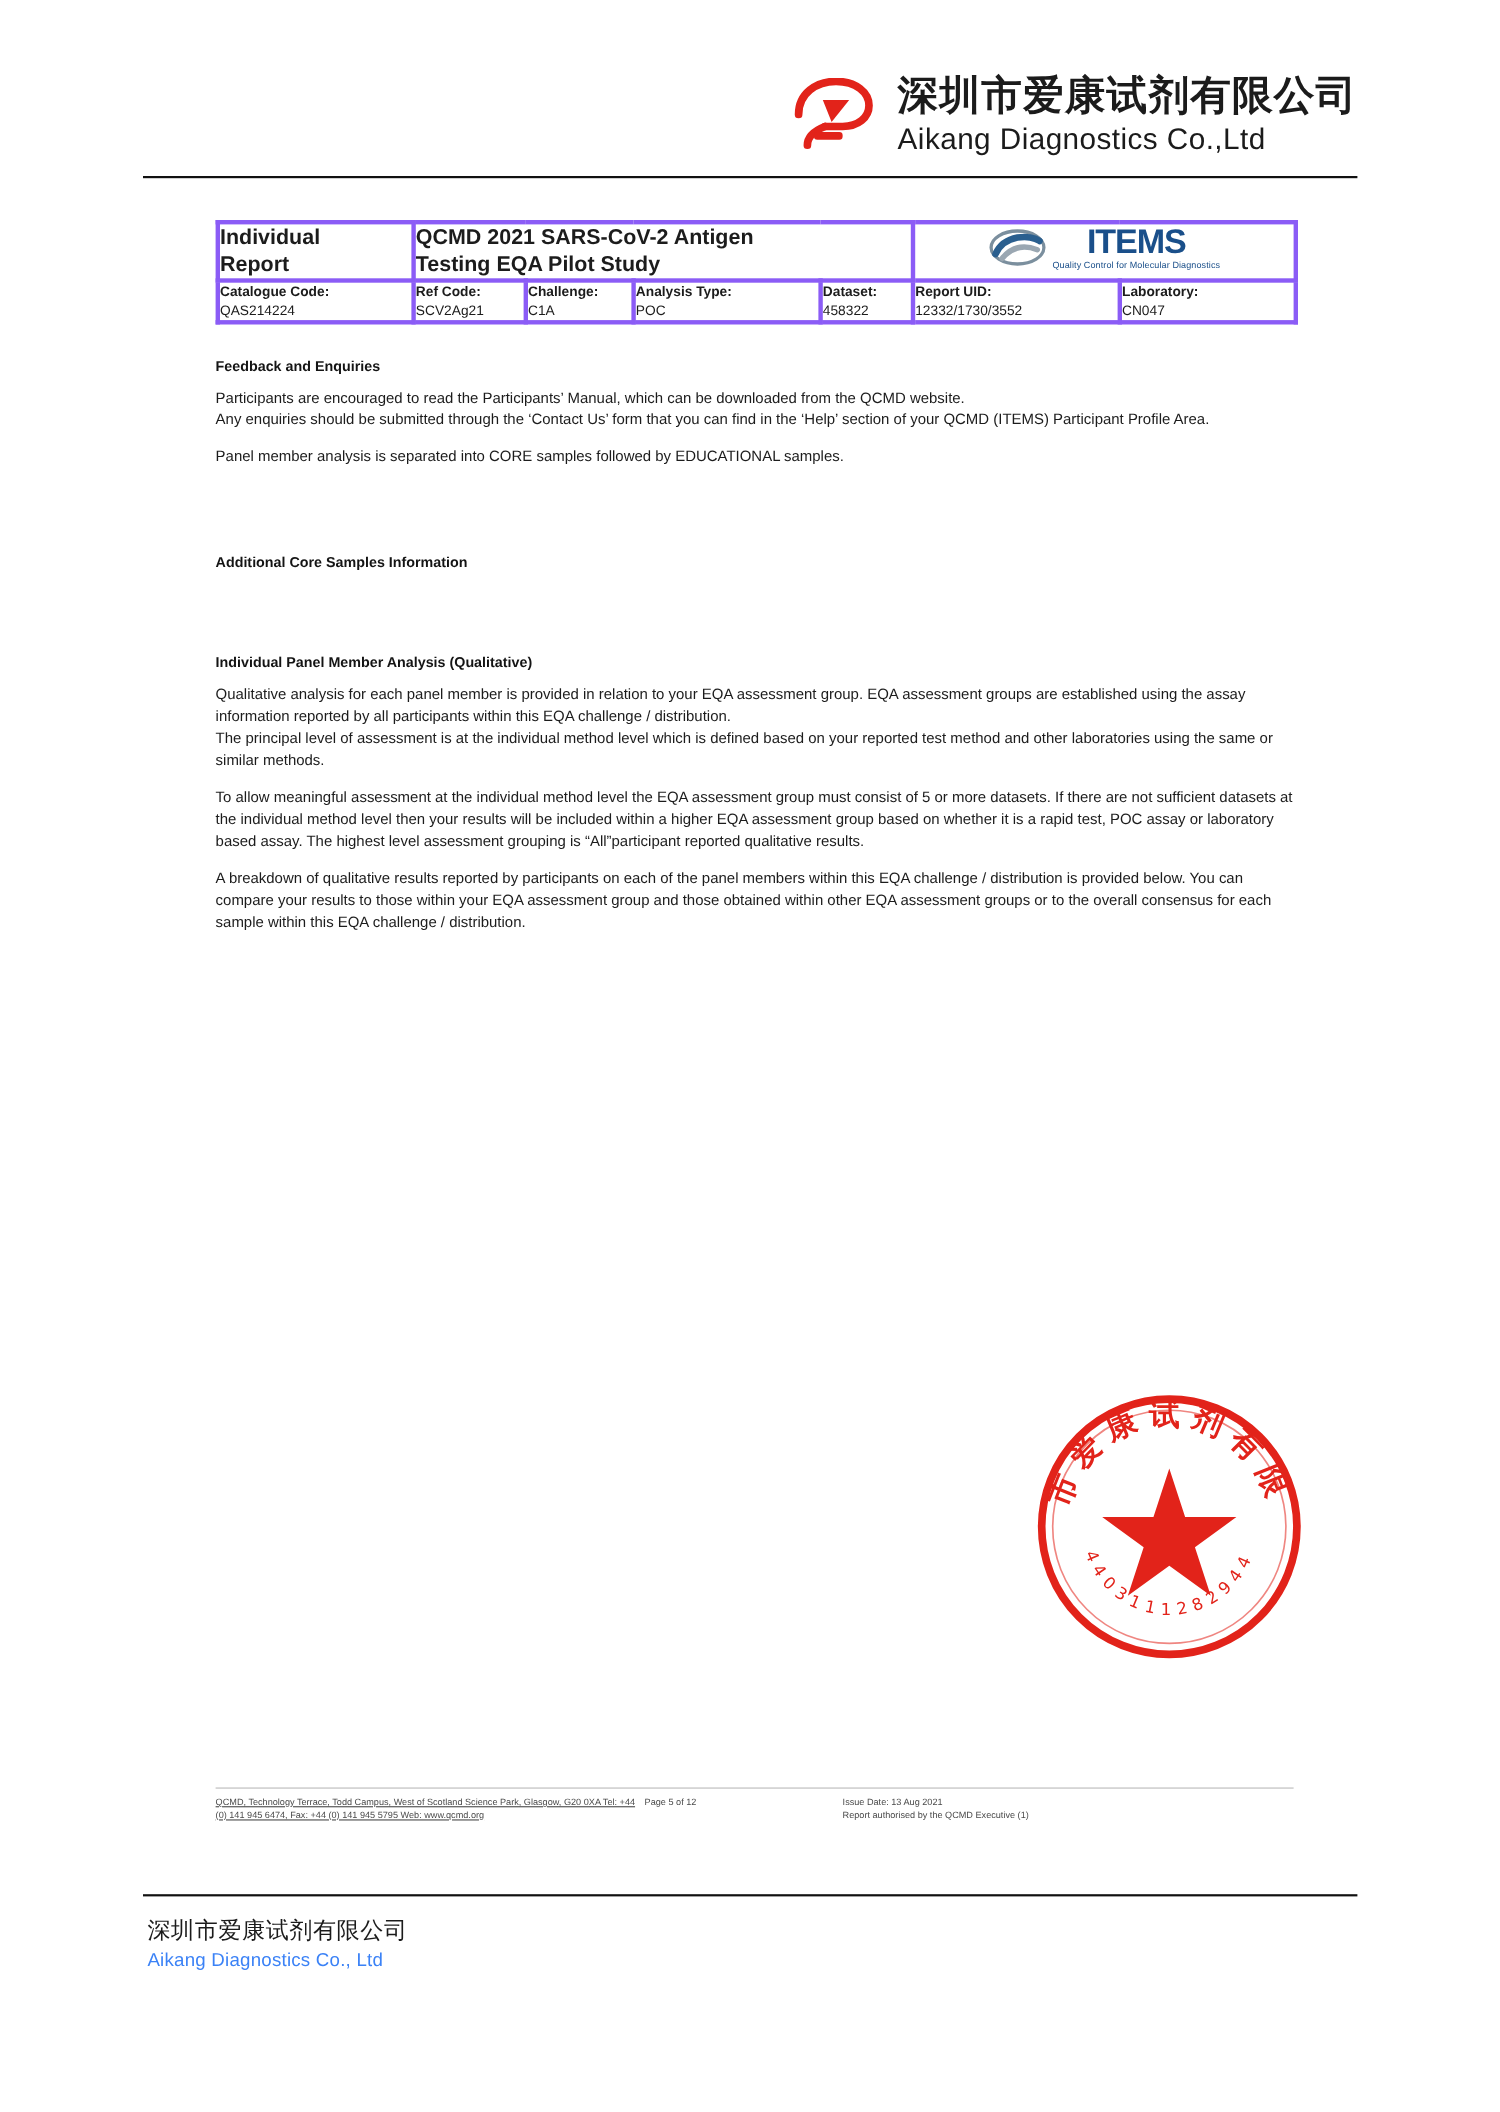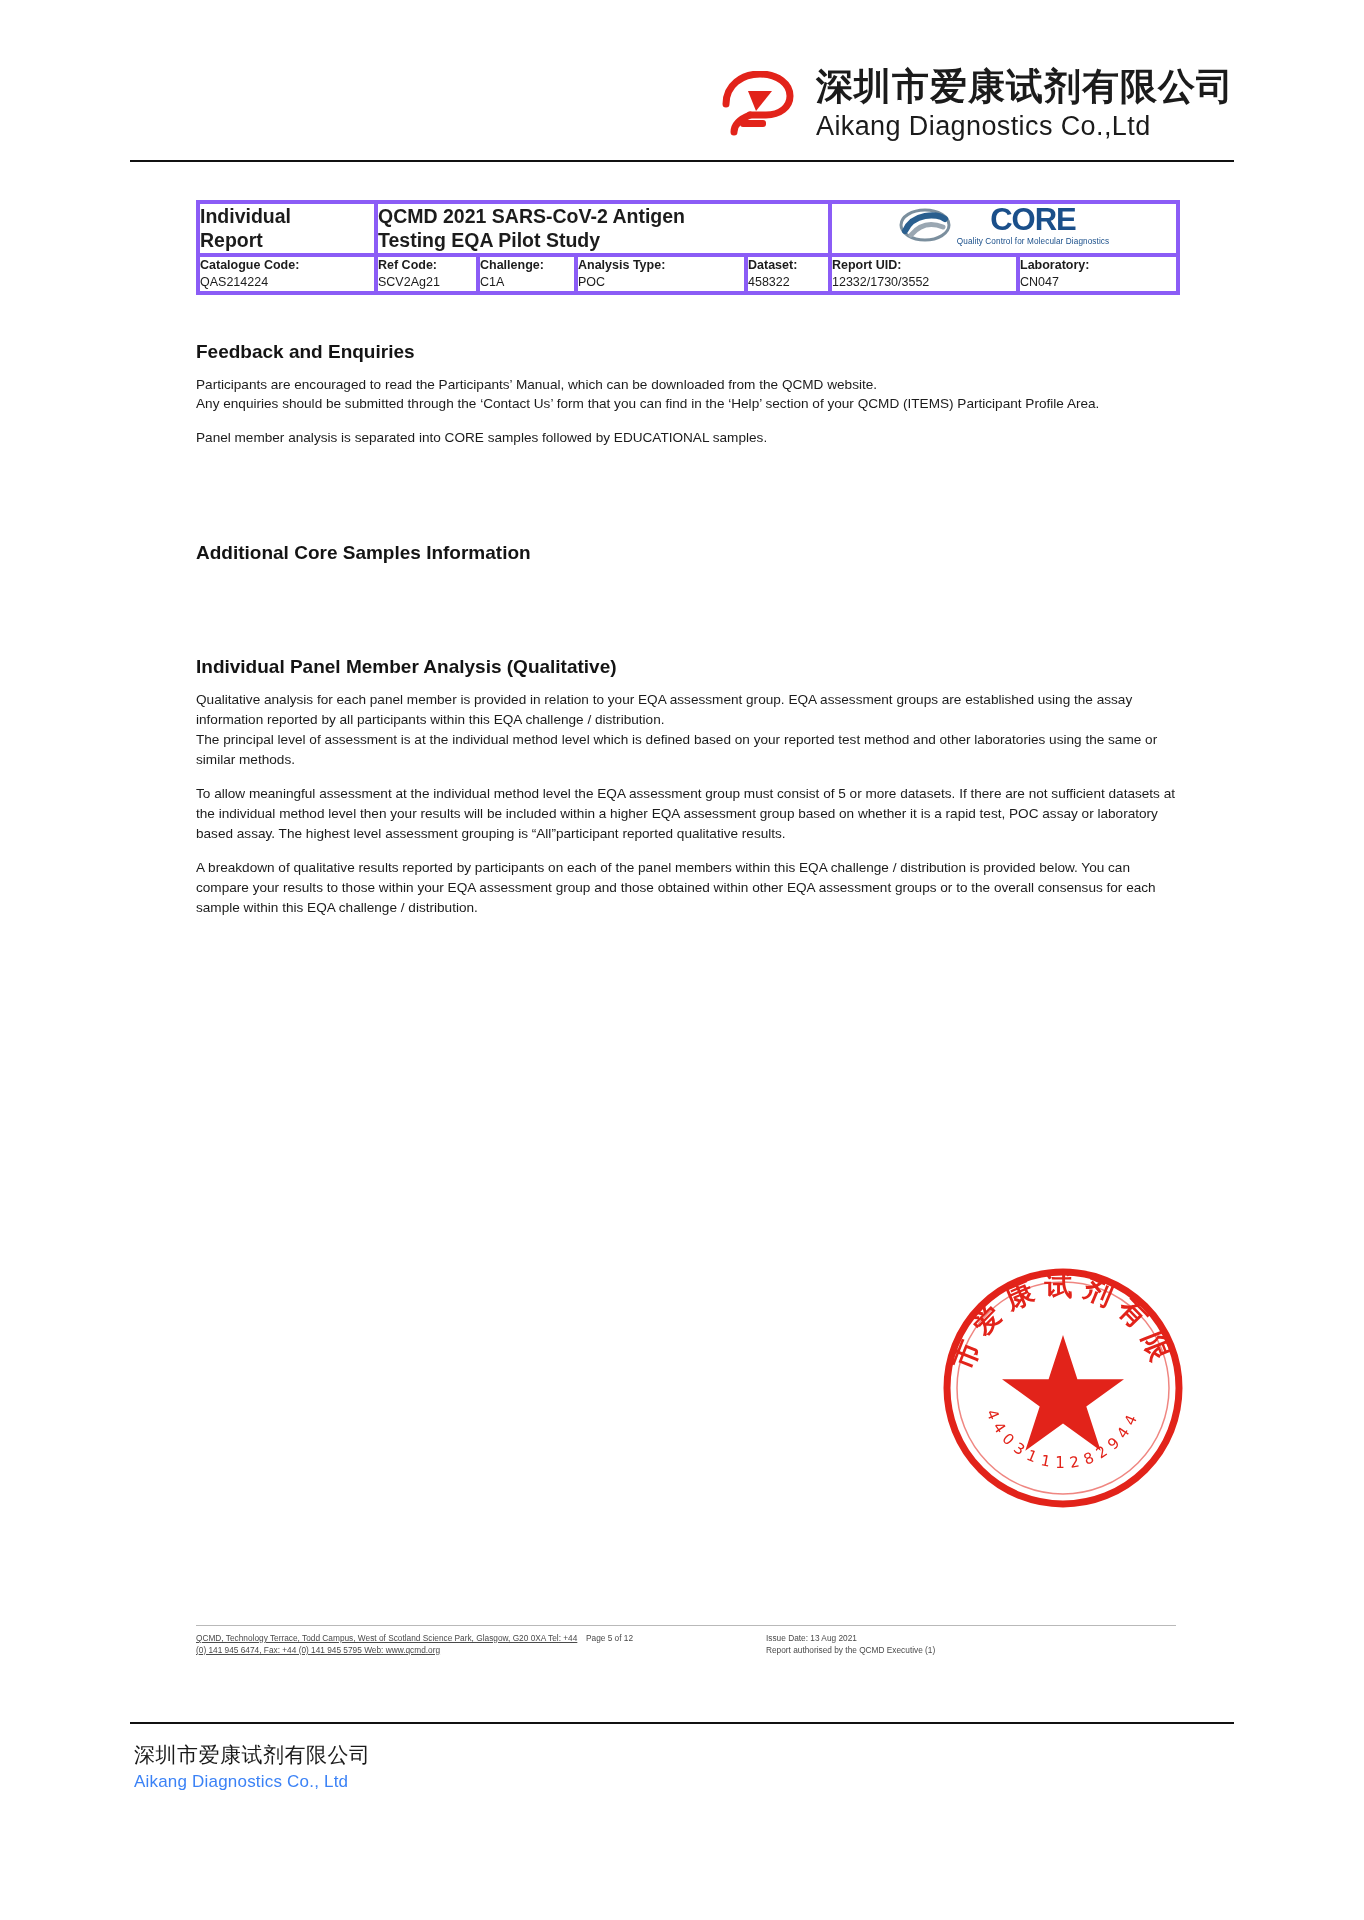--- a/index.html
+++ b/index.html
@@ -136,23 +136,23 @@
     font-size: 8.2px;
     color: #1a4f8a;
     letter-spacing: 0.1px;
     text-align: center;
     margin-top: 2px;
     white-space: nowrap;
   }
 
   
   h2.sec {
-    font-size: 19px;
-    font-weight: bold;
-    margin: 46px 0 12px 0;
+    font-size: 13px;
+    font-weight: bold;
+    margin: 30px 0 12px 0;
     color: #141414;
   }
   p.body {
     font-size: 13.6px;
     line-height: 1.47;
     margin: 0 0 14px 0;
     color: #1c1c1c;
   }
   p.tight { margin-bottom: 0; }
   .gap-lg { height: 34px; }
@@ -261,21 +261,21 @@
         <div>Testing EQA Pilot Study</div>
       </td>
       <td class="qcmd-cell" colspan="2">
         <div class="qcmd-logo">
           <svg width="52" height="40" viewBox="0 0 52 40">
             <ellipse cx="26" cy="20" rx="24" ry="15" fill="none" stroke="#7b8f9e" stroke-width="3"></ellipse>
             <path d="M6 26 C14 8, 38 8, 46 14" fill="none" stroke="#2a5f8f" stroke-width="6" stroke-linecap="round"></path>
             <path d="M12 30 C22 18, 34 18, 44 22" fill="none" stroke="#9aa7b2" stroke-width="5" stroke-linecap="round"></path>
           </svg>
           <div>
-            <div class="qcmd-word">CORE</div>
+            <div class="qcmd-word">ITEMS</div>
             <div class="qcmd-sub">Quality Control for Molecular Diagnostics</div>
           </div>
         </div>
       </td>
     </tr>
     <tr>
       <td class="cell-pad">
         <div class="meta-label">Catalogue Code:</div>
         <div class="meta-value">QAS214224</div>
       </td>

